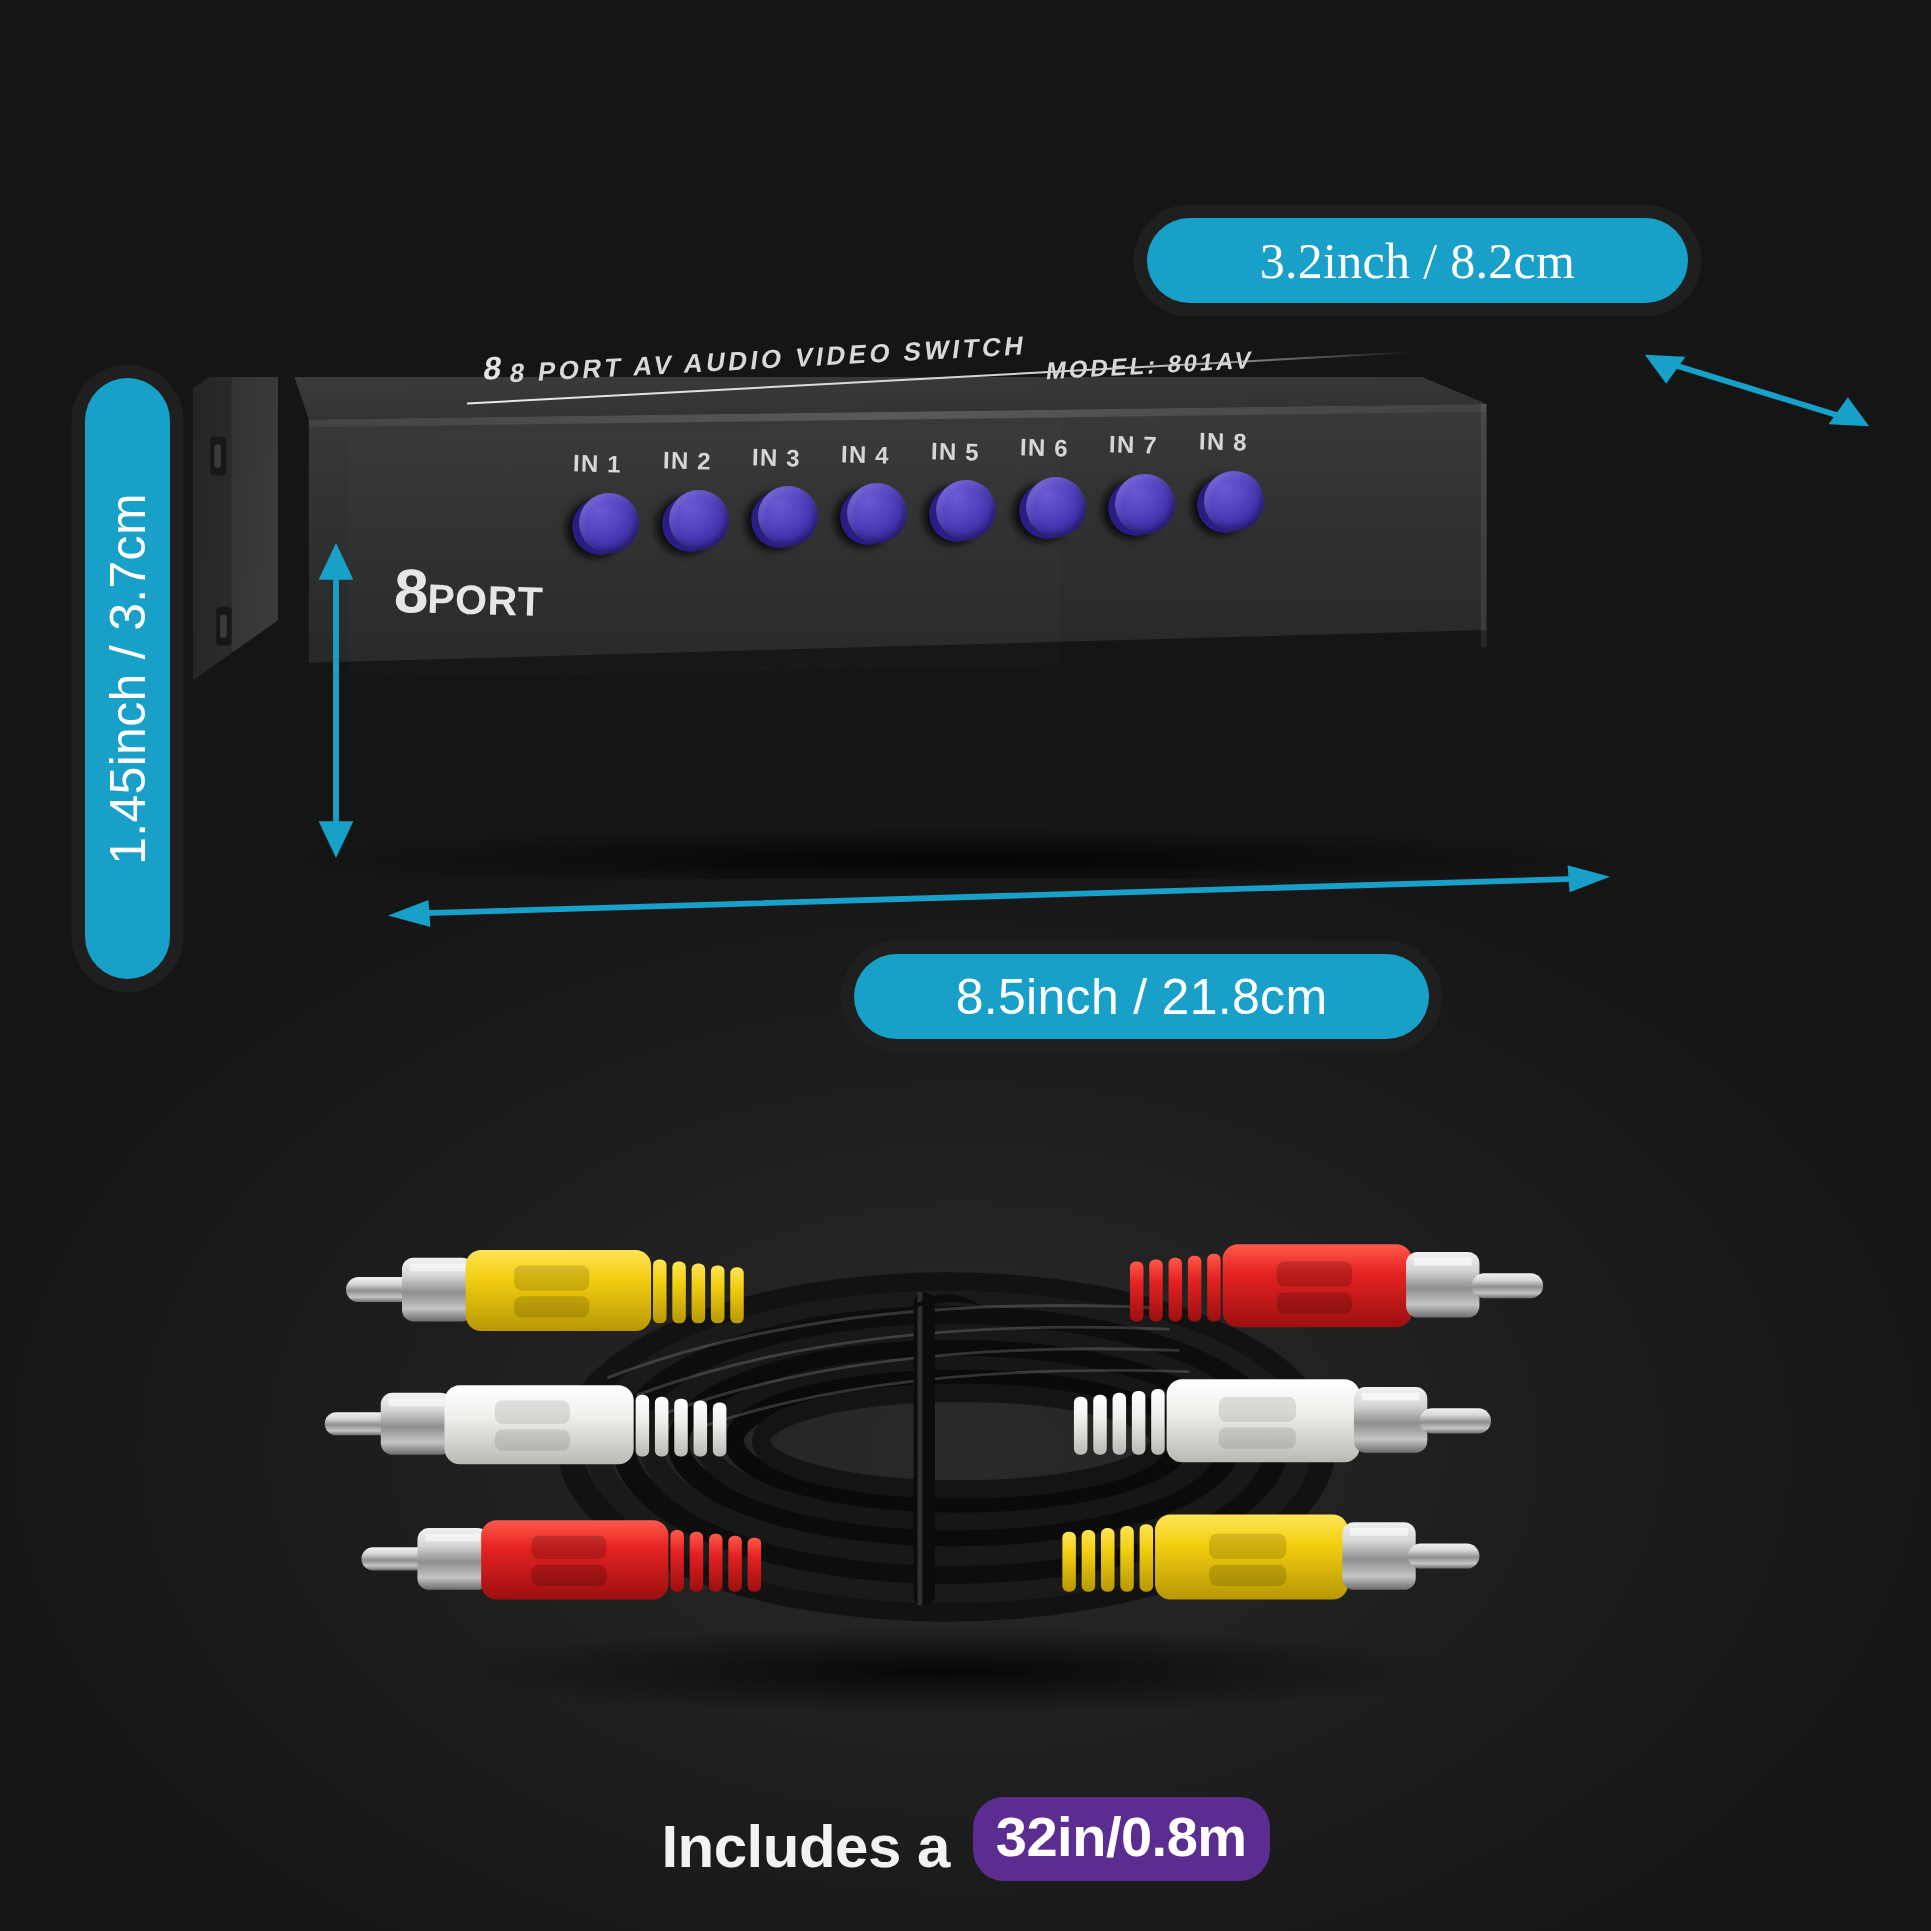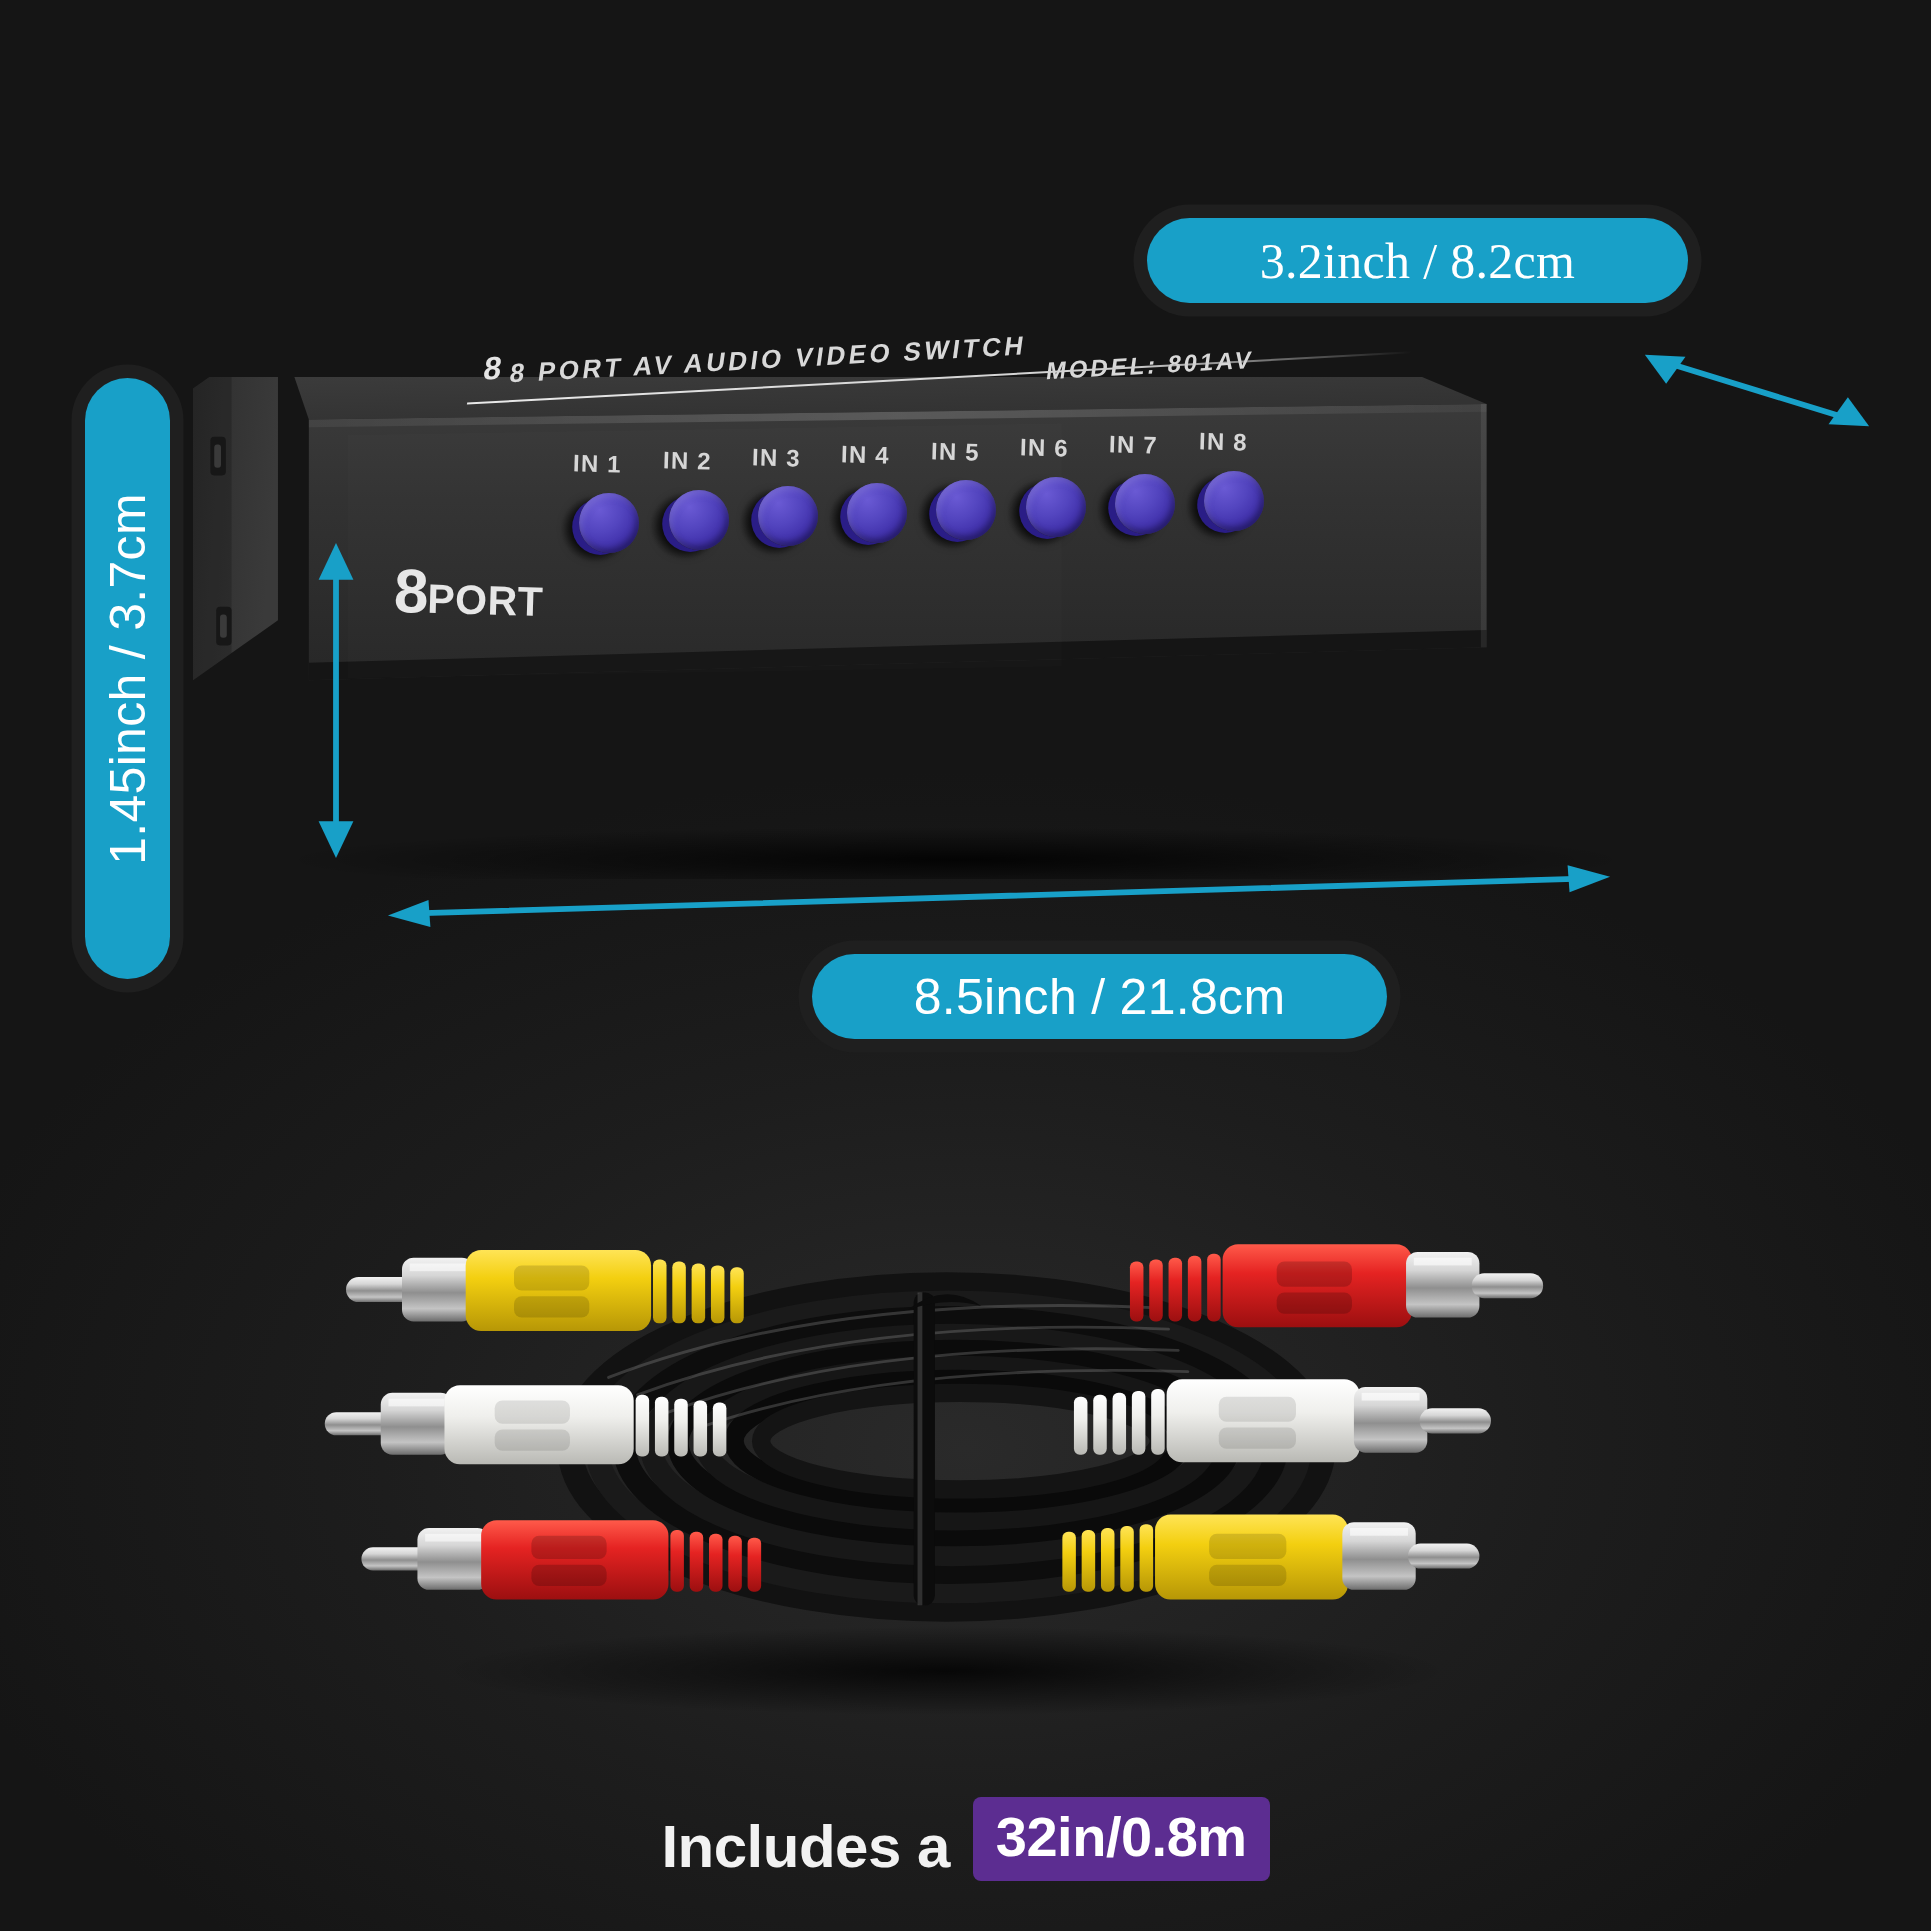--- a/index.html
+++ b/index.html
@@ -26,21 +26,21 @@
     display:flex;align-items:center;justify-content:center;
     font-weight:400;
     letter-spacing:0.3px;
     box-shadow:0 0 0 13.5px #1f1f1f;
     white-space:nowrap;
   }
   #badge-depth{
     left:1147px;top:218px;width:541px;height:85px;font-size:50px;font-family:Liberation Serif, serif;
   }
   #badge-width{
-    left:812px;top:954px;width:575px;height:85px;font-size:50px;
+    left:854px;top:954px;width:575px;height:85px;font-size:50px;
   }
   #badge-height{
     left:85px;top:378px;width:85px;height:601px;font-size:50px;
   }
   #badge-height .vtxt{
     transform:rotate(-90deg);
     transform-origin:center center;
     white-space:nowrap;
     display:block;
   }
@@ -131,21 +131,21 @@
     gap:23px;
   }
   #caption .ctxt{
     font-size:60px;font-weight:700;color:#f2f2f2;
     font-family:"Liberation Sans", sans-serif;
     letter-spacing:-0.5px;
   }
   #cap-badge{
     background:#5c2d91;color:#ffffff;
     font-size:56px;font-weight:700;
-    padding:7.7px 23px 11.6px;border-radius:8px;
+    padding:7.7px 23px 11.6px;border-radius:31px;
     letter-spacing:-0.5px;
   }
 </style>
 </head>
 <body>
 
 <div id="stage">
 
   <div id="device">
     <svg width="1506" height="502" viewBox="0 0 1560 520">

